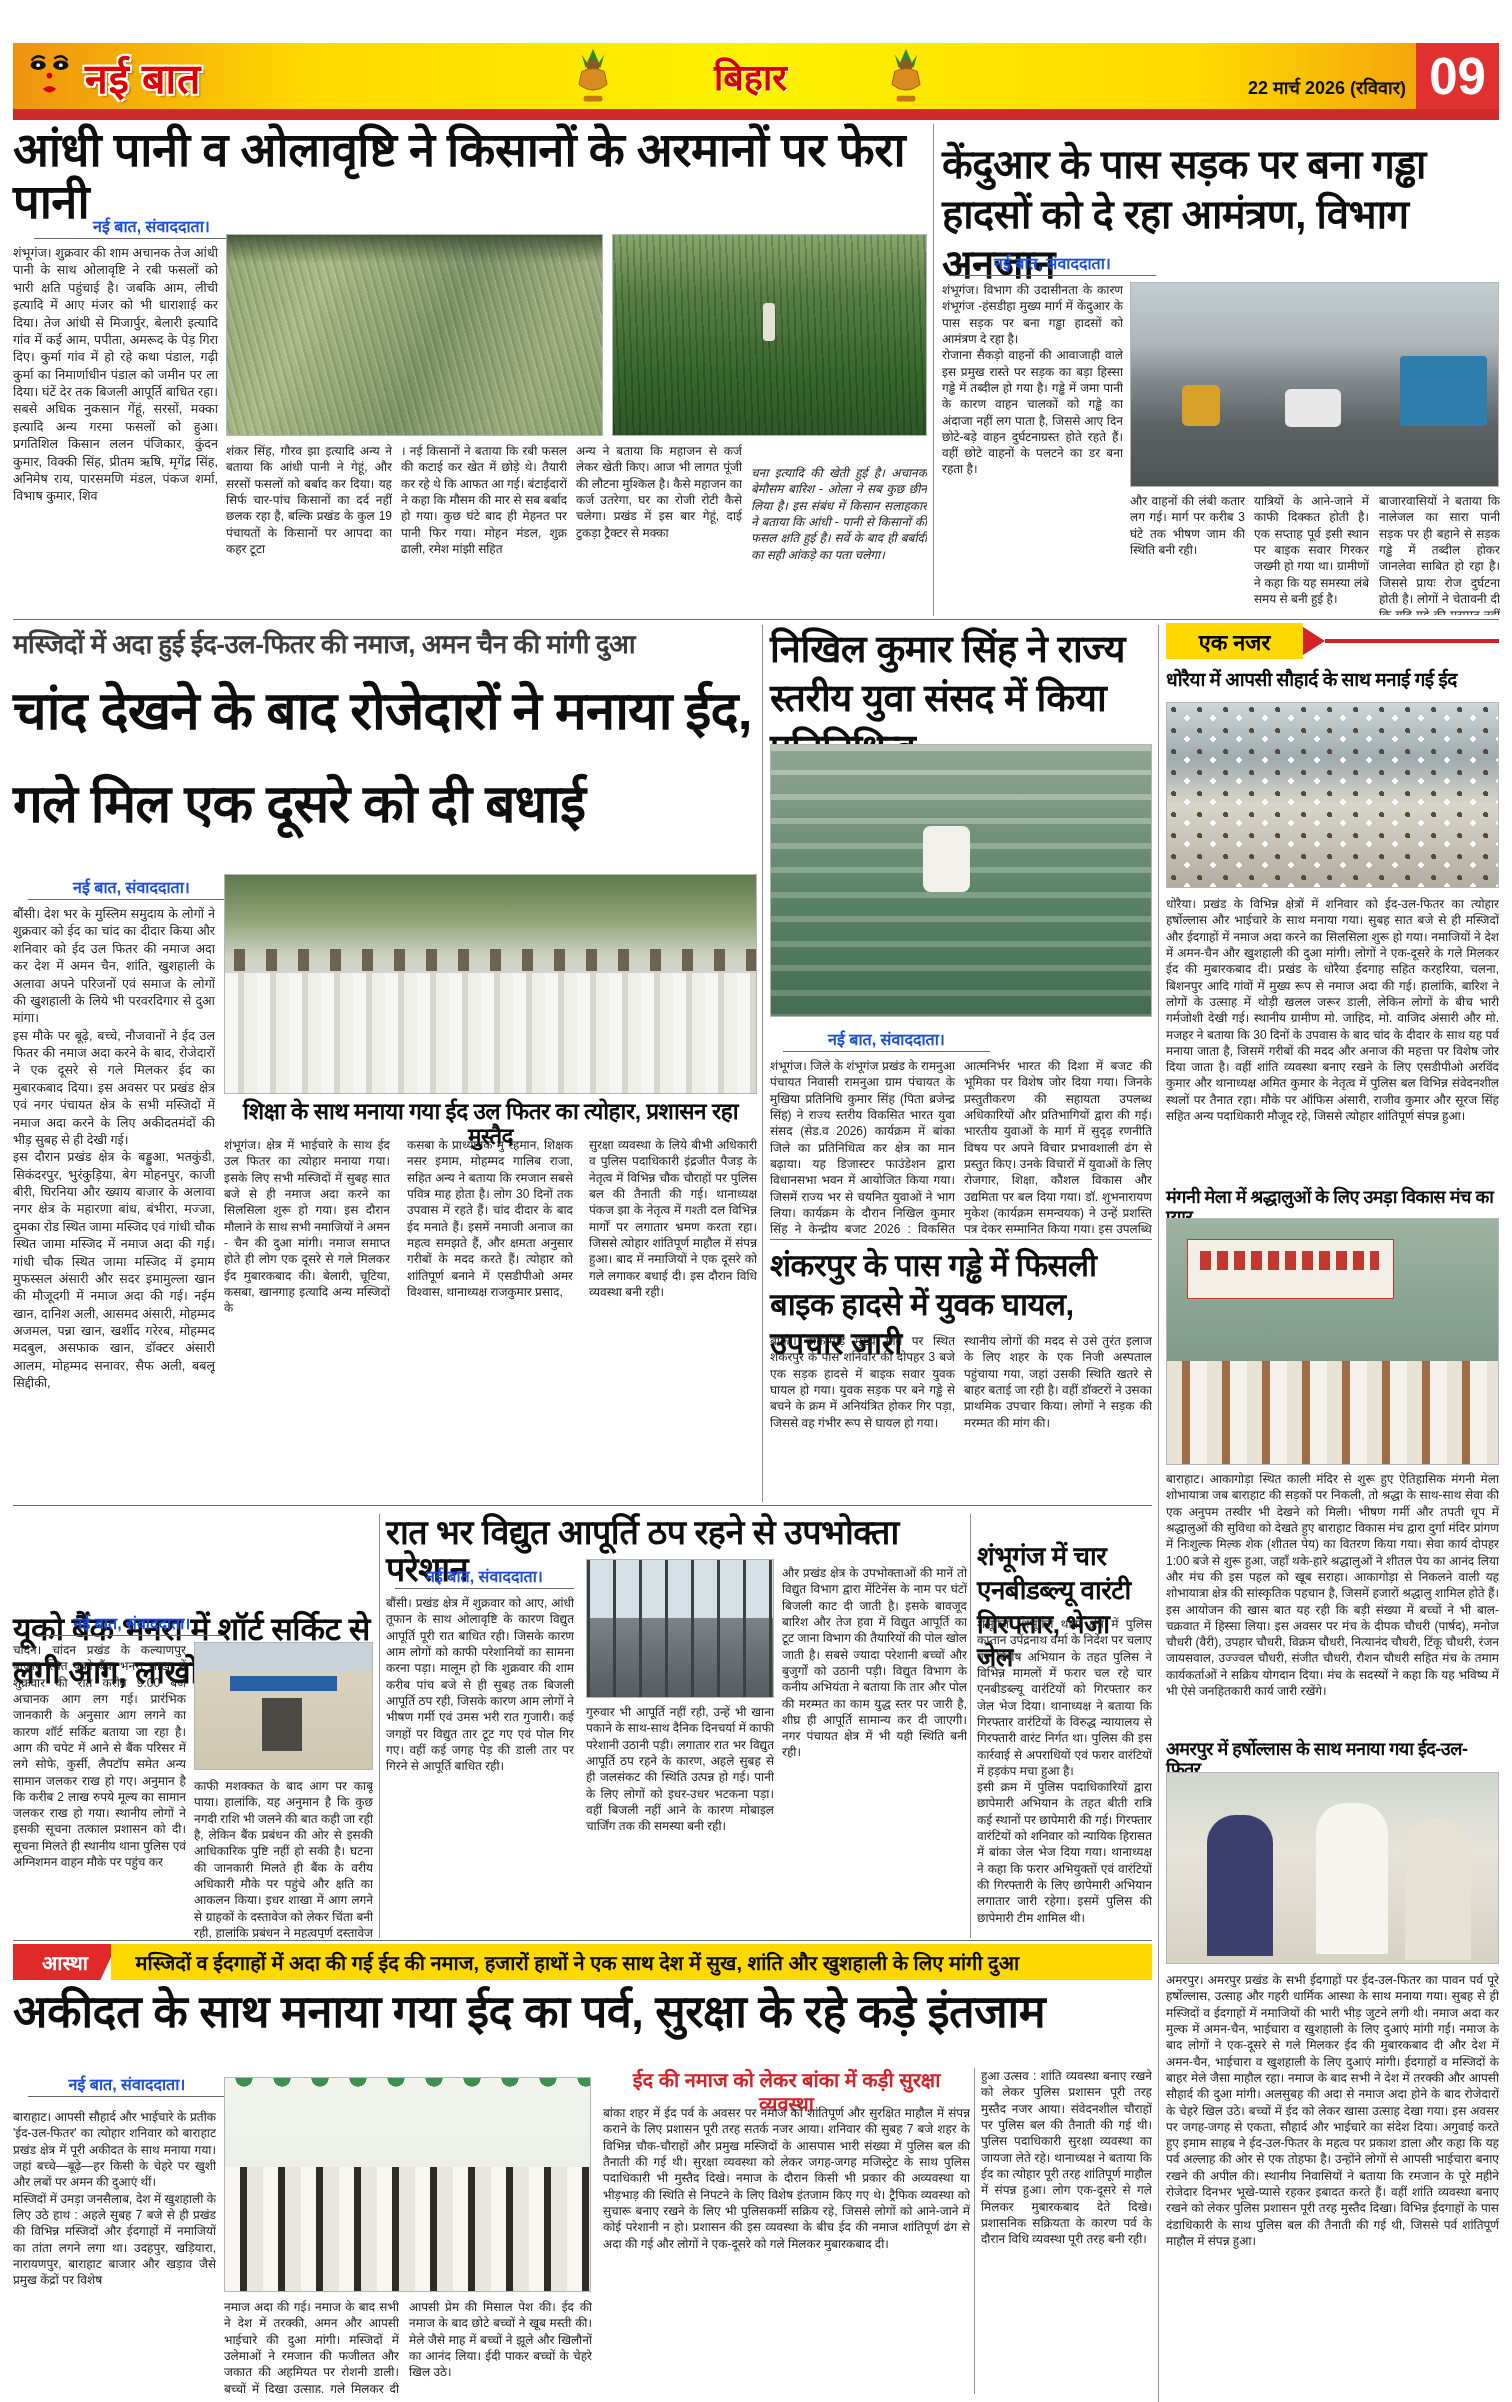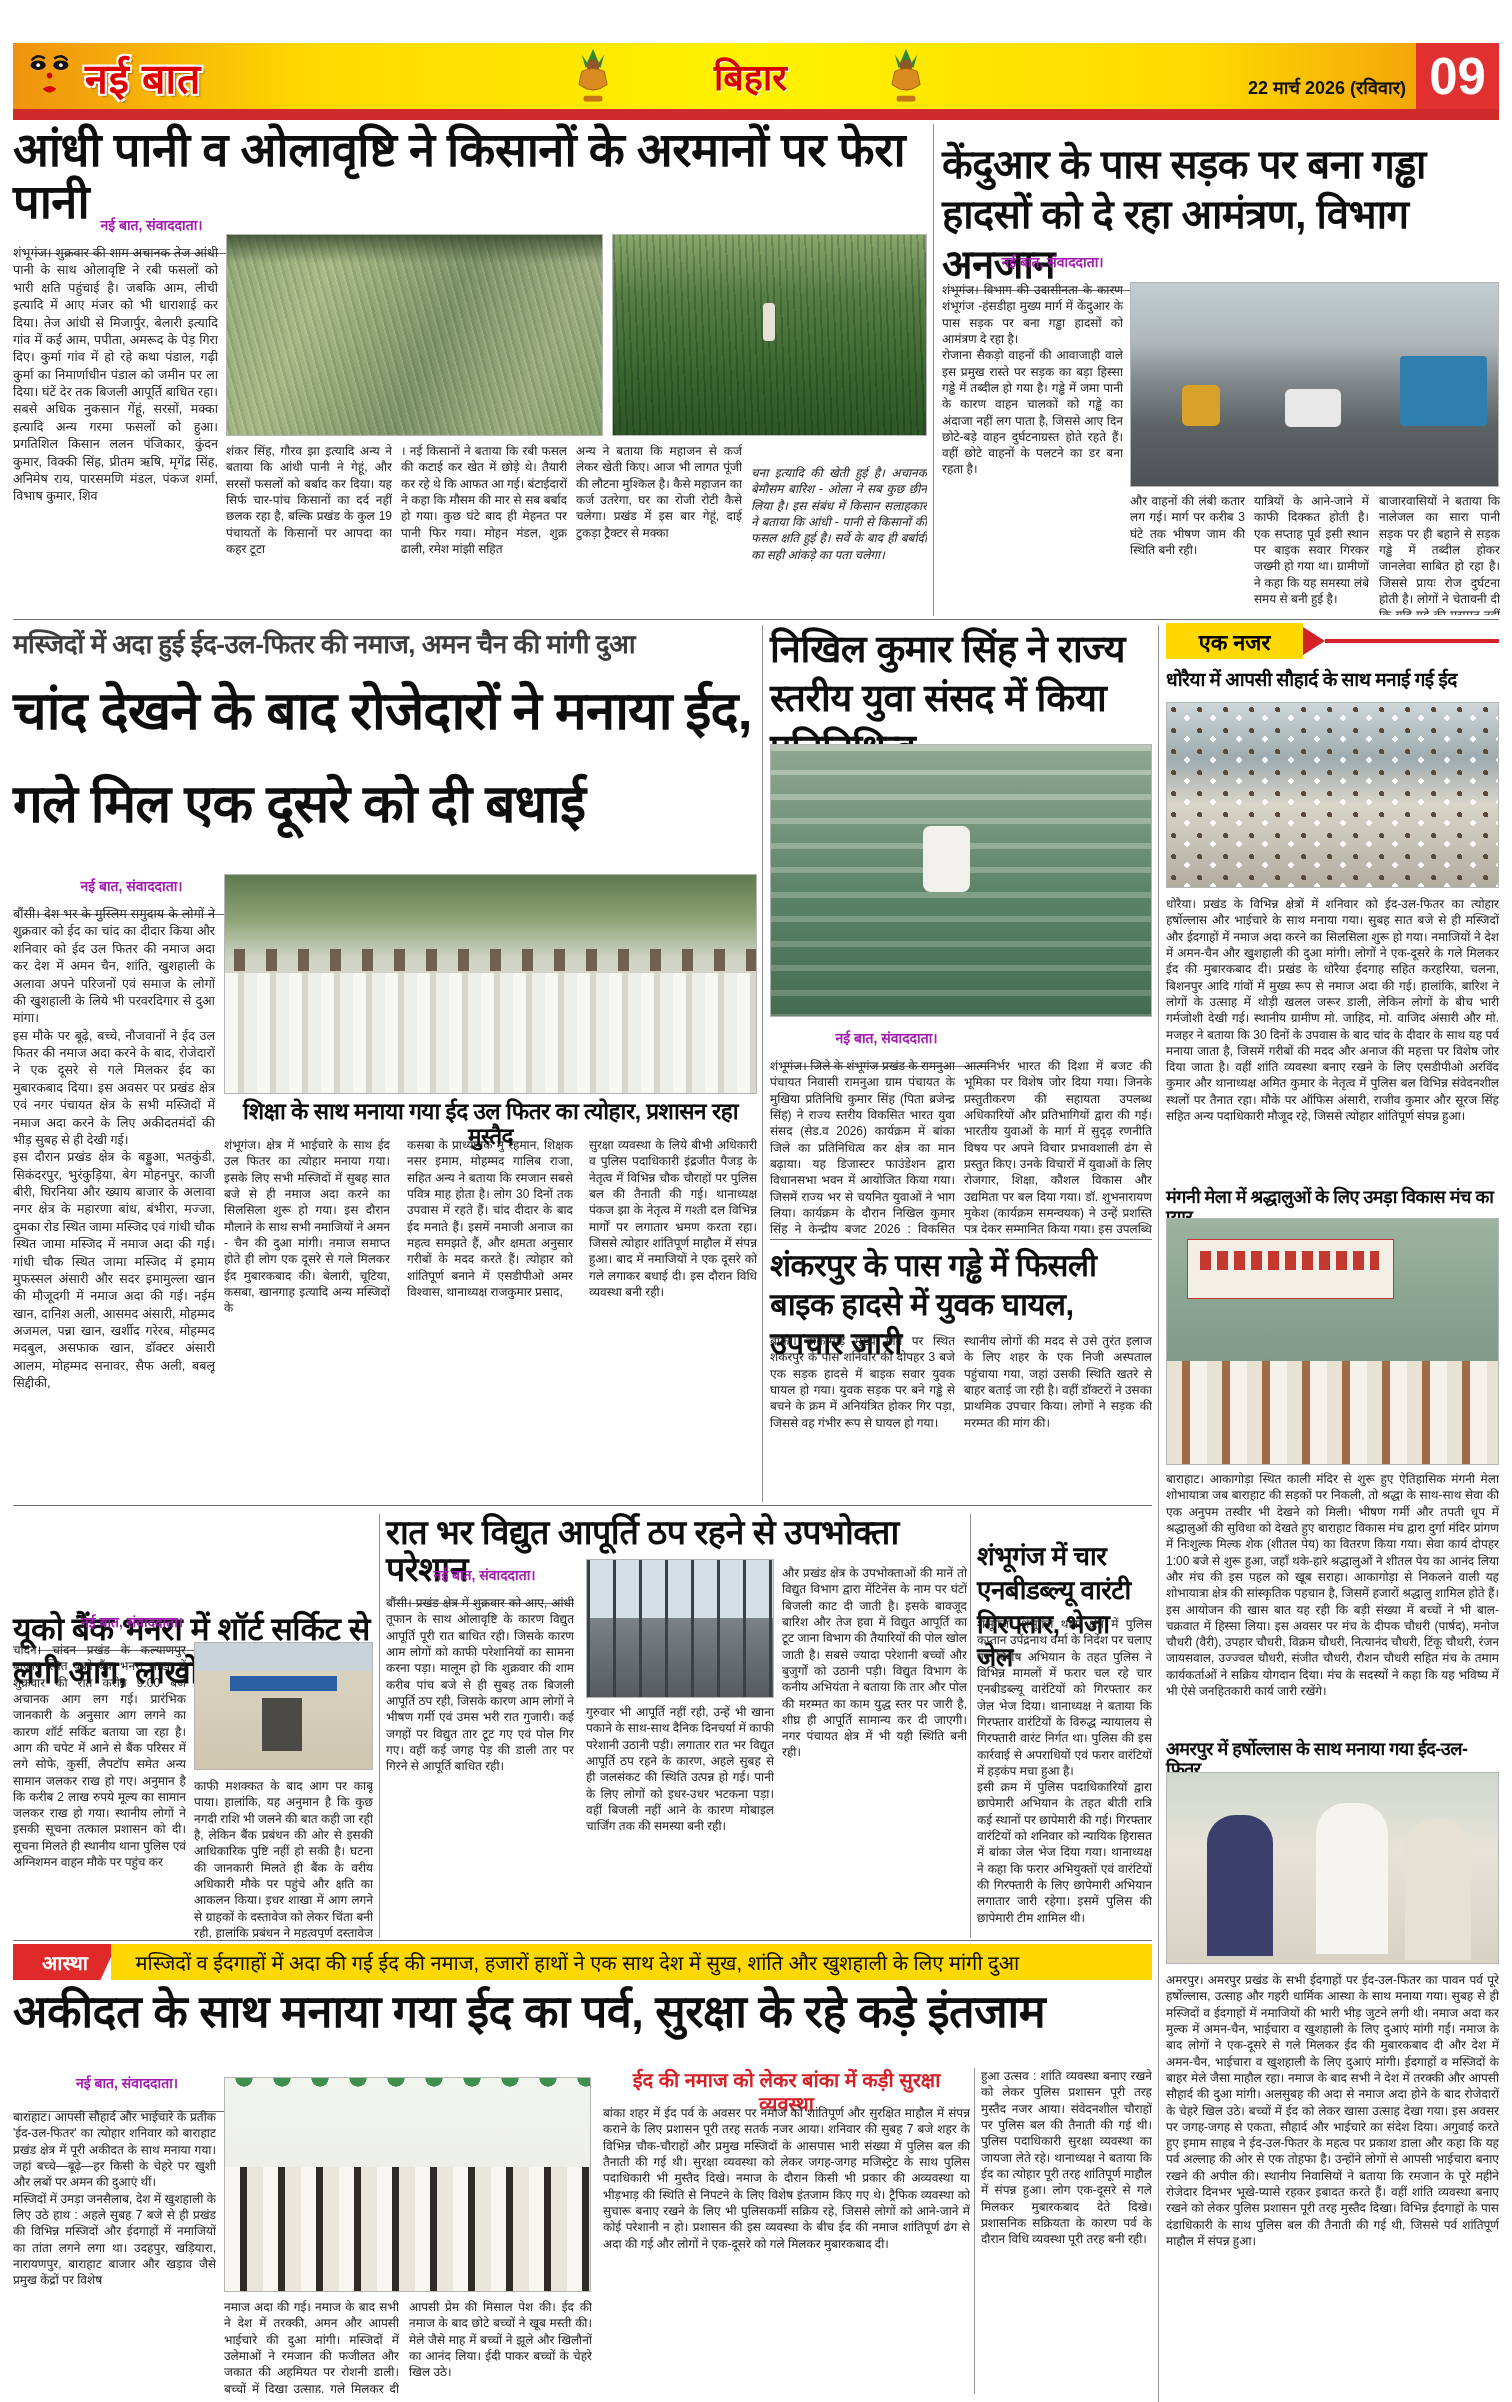--- a/index.html
+++ b/index.html
@@ -2,43 +2,43 @@
 <html style="font-size:15px"><head>
 <meta charset="utf-8">
 <style>
   html,body{margin:0;padding:0;background:#e9e9e9;}
   .page{position:relative;width:1512px;height:2402px;background:#fff;margin:0 auto;
         font-family:"Liberation Sans","DejaVu Sans",sans-serif;color:#1c1c1c;overflow:hidden;}
   .abs{position:absolute;}
   .hl{font-weight:700;color:#0e0e0e;letter-spacing:-0.5px;line-height:1.1;}
   .body{font-size:12.6px;line-height:1.38;text-align:justify;color:#222;white-space:pre-line;}
   .body-sm{font-size:12px;line-height:1.36;text-align:justify;color:#222;white-space:pre-line;}
-  .byline{font-weight:bold;font-size:14px;text-align:center;color:#a21caf;
-          border-bottom:1.4px solid #666;padding-bottom:19px;}
+  .byline{font-weight:bold;font-size:16px;text-align:center;color:#1d4ed8;
+          border-bottom:1.4px solid #666;padding-bottom:1px;}
   .vrule{position:absolute;width:0.9px;background:#909090;}
   .hrule{position:absolute;height:0.9px;background:#6d6d6d;}
   .photo{position:absolute;overflow:hidden;background:#ccc;border:0.9px solid #b5b5b5;box-sizing:border-box;}
   
   .mast{background:linear-gradient(90deg,#ef930f 0%,#ffd900 20%,#fff200 50%,#ffd900 80%,#ef930f 100%);}
   .papername{font-size:41px;font-weight:800;color:#e00000;letter-spacing:0.9px;
              text-shadow:1.9px 1.9px 0 #fff,-1.9px -1.9px 0 #fff,1.9px -1.9px 0 #fff,-1.9px 1.9px 0 #fff,2.8px 2.8px 1.9px rgba(0,0,0,.35);}
   .edition{font-size:36px;font-weight:800;color:#d40000;text-shadow:0.9px 0.9px 0 #fff;}
   .mastdate{font-size:18px;font-weight:700;color:#111;}
   .pagenum{background:#e03030;color:#fff;font-size:51px;font-weight:800;display:flex;align-items:center;justify-content:center;}
   .maststrip{background:#cf2b2b;}
   
   .tagbox{background:#ffd800;color:#000;font-weight:800;font-size:21.7px;display:flex;align-items:center;justify-content:center;}
   .tagline{background:#d42127;}
   .tagarrow{width:0;height:0;border-top:14px solid transparent;border-bottom:14px solid transparent;border-left:22.6px solid #d42127;}
   .redhead{color:#d42127;font-weight:800;text-align:center;line-height:1.2;}
   .kicker{font-weight:800;color:#3d3d3d;letter-spacing:-0.5px;}
   
   .astha{background:#e02a2a;color:#fff;font-weight:800;font-size:20px;display:flex;align-items:center;justify-content:center;
          clip-path:polygon(0 0,100% 0,84% 100%,0 100%);}
-  .strip-y{background:#ffd800;color:#0b0b0b;font-weight:400;font-size:20px;display:flex;align-items:center;padding-left:24.5px;box-sizing:border-box;}
+  .strip-y{background:#ffd800;color:#0b0b0b;font-weight:700;font-size:20px;display:flex;align-items:center;padding-left:24.5px;box-sizing:border-box;}
   
   .ph-wheat{background:
      linear-gradient(180deg,rgba(58,76,48,.85) 0%,rgba(58,76,48,0) 14%),
      repeating-linear-gradient(75deg,rgba(255,255,255,.12) 0 1.9px,rgba(20,40,15,.10) 1.9px 4.7px,rgba(0,0,0,0) 4.7px 8.5px),
      linear-gradient(115deg,#93a878 0%,#aab985 25%,#7d9368 55%,#9cab7e 80%,#86a06d 100%);}
   .ph-maize{background:
      repeating-linear-gradient(88deg,rgba(0,0,0,.18) 0 1.9px,rgba(0,0,0,0) 1.9px 6.6px),
      linear-gradient(180deg,#88a86b 0%,#567f46 30%,#39662f 70%,#2e5628 100%);}
   .ph-road{background:linear-gradient(180deg,#c3cdd1 0%,#aeb6ba 30%,#82898c 48%,#5d6365 70%,#4e5456 100%);}
   .ph-eidgroup{background:linear-gradient(180deg,#5f7a4e 0%,#8da274 20%,#cfd3c4 38%,#e8e8e2 100%);}

